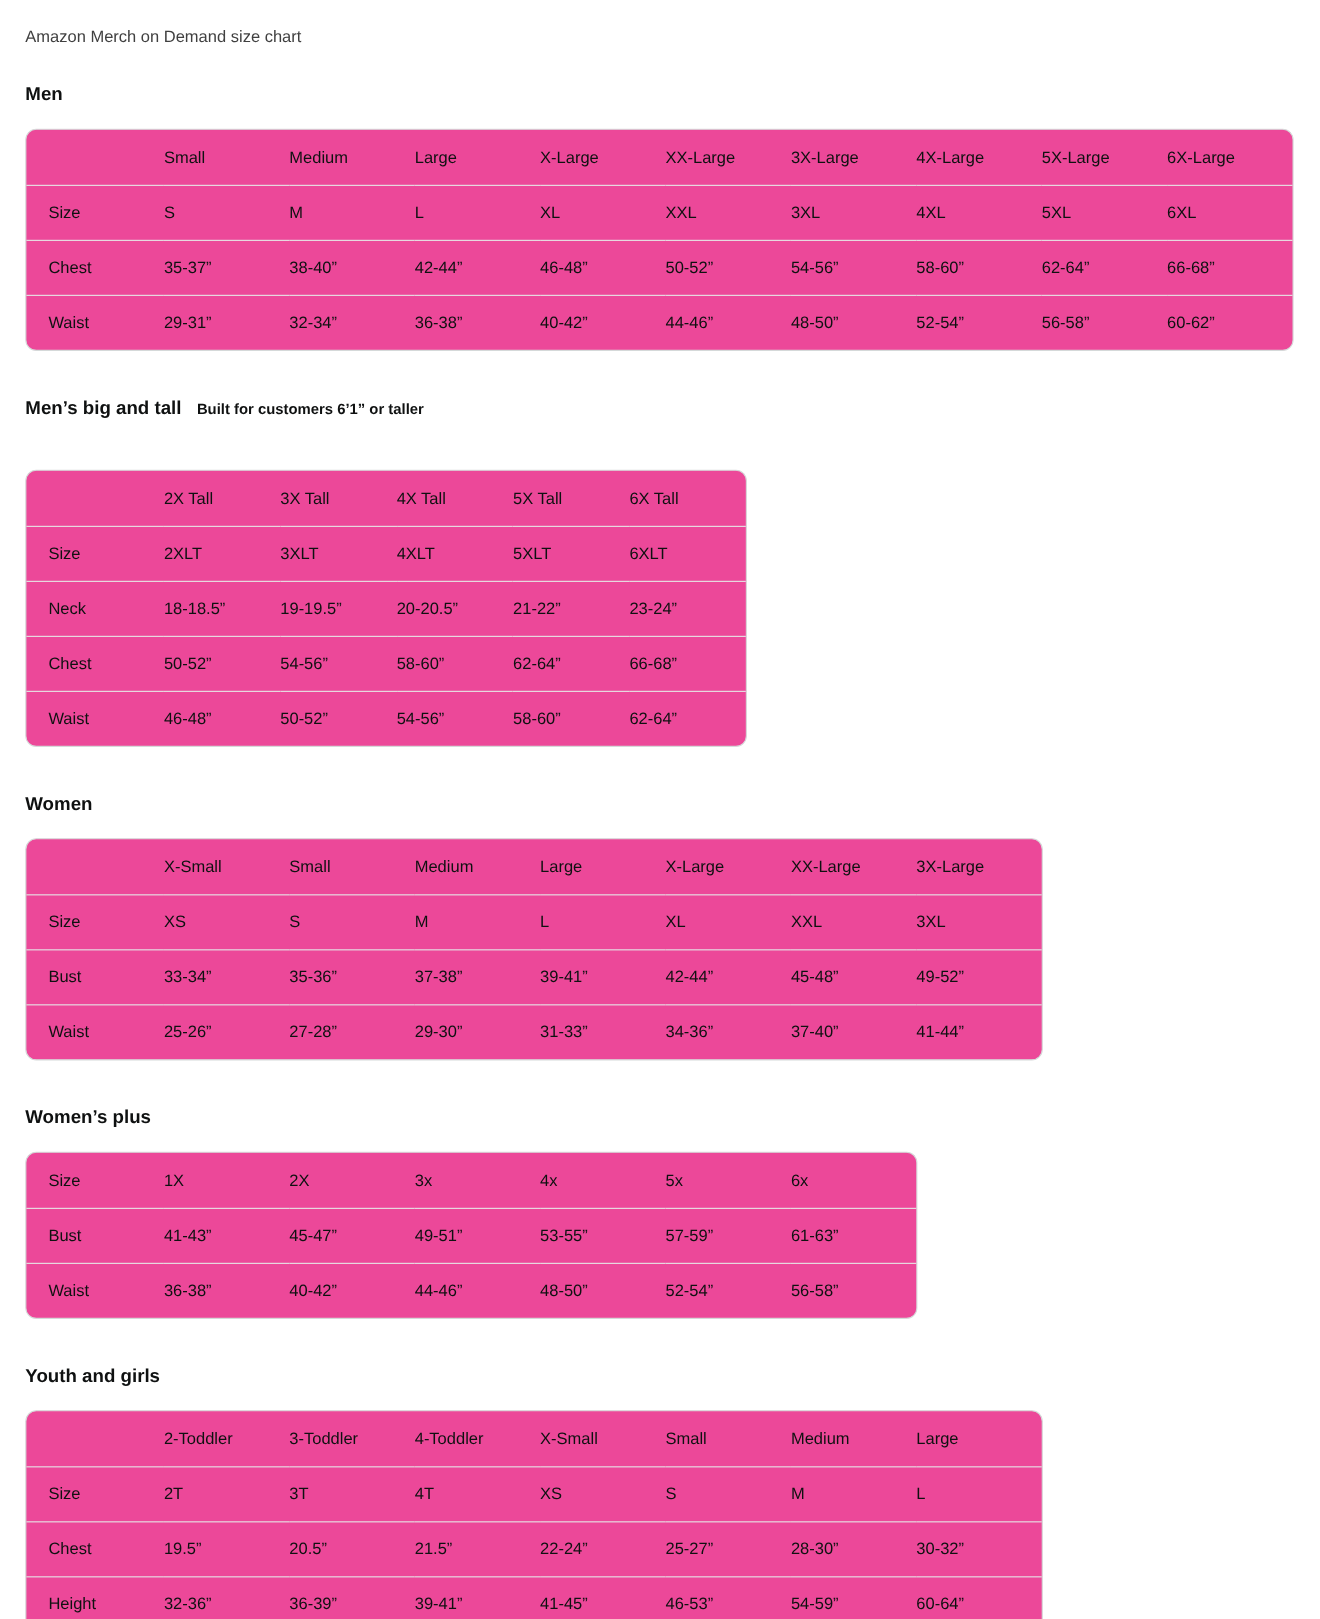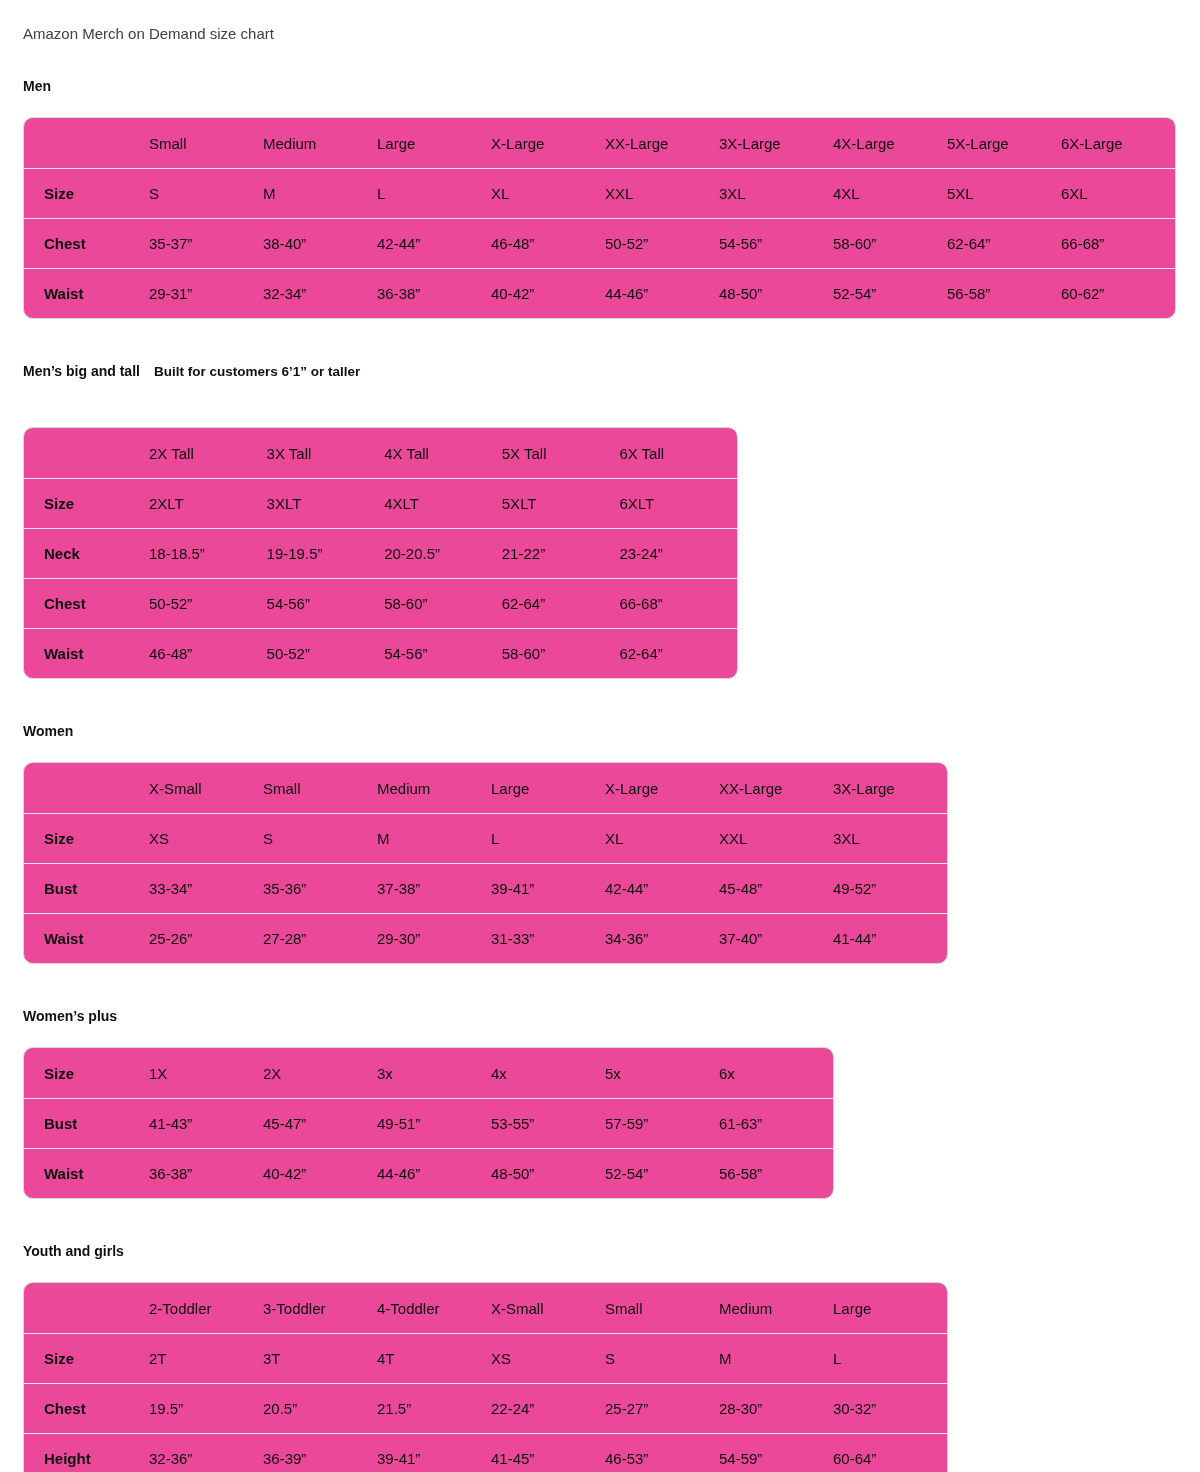--- a/index.html
+++ b/index.html
@@ -20,21 +20,21 @@
   }
   .heading-row {
     margin: 41px 0 20px 0;
     display: flex;
     align-items: baseline;
     gap: 14px;
   }
   .heading-row.first { margin-top: 31px; }
   .section-title {
     margin: 0;
-    font-size: 14px;
+    font-size: 17px;
     font-weight: 700;
     line-height: 22px;
     color: #0f1111;
   }
   .section-subtitle {
     font-size: 13.5px;
     font-weight: 700;
     color: #0f1111;
   }
   table.size-table {
@@ -50,21 +50,21 @@
   .size-table th, .size-table td {
     text-align: left;
     vertical-align: middle;
     font-weight: 400;
     color: #0f1111;
     padding: 0 6px 0 0;
     white-space: nowrap;
     overflow: hidden;
   }
   .size-table .label-cell {
-    font-weight: 700;
+    font-weight: 400;
     padding-left: 20px;
   }
   .size-table tr + tr th,
   .size-table tr + tr td { border-top: 1px solid #e7e7e7; }
 </style>
 </head>
 <body>
 
 <div class="page">
   <p class="page-title">Amazon Merch on Demand size chart</p>
@@ -133,21 +133,21 @@
             <td>52-54”</td>
             <td>56-58”</td>
             <td>60-62”</td>
           </tr>
         </tbody>
       </table>
       <div class="heading-row">
         <h2 class="section-title">Men’s big and tall</h2>
         <span class="section-subtitle">Built for customers 6’1” or taller</span>
       </div>
-      <table class="size-table" style="width: 715px; margin-top: 45px;">
+      <table class="size-table" style="width: 656px; margin-top: 45px;">
         <colgroup>
           <col style="width: 125px;">
           <col>
           <col>
           <col>
           <col>
           <col>
         </colgroup>
         <tbody>
           <tr>

